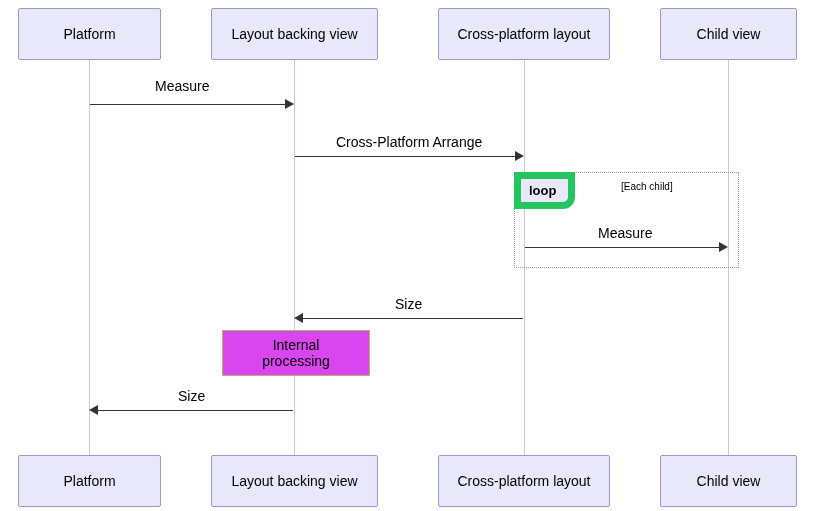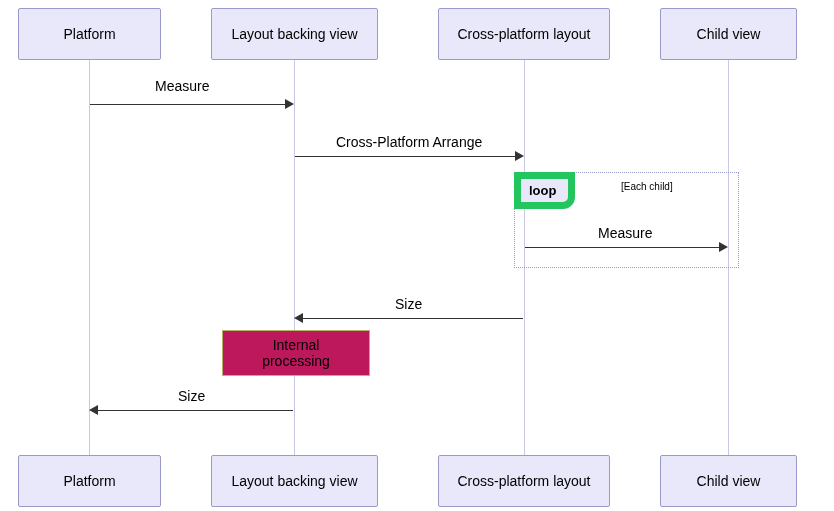--- a/index.html
+++ b/index.html
@@ -73,21 +73,21 @@
     font-size: 13px;
     box-sizing: border-box;
   }
   .loop-cond {
     position: absolute;
     font-size: 10px;
     white-space: nowrap;
   }
   .note {
     position: absolute;
-    background: #be185d;
+    background: #d946ef;
     border: 1px solid #B9B269;
     padding: 6px 14px;
     box-sizing: border-box;
     text-align: center;
   }
 </style>
 </head>
 <body>
 
 <div class="lifeline" style="left:89px;"></div>

